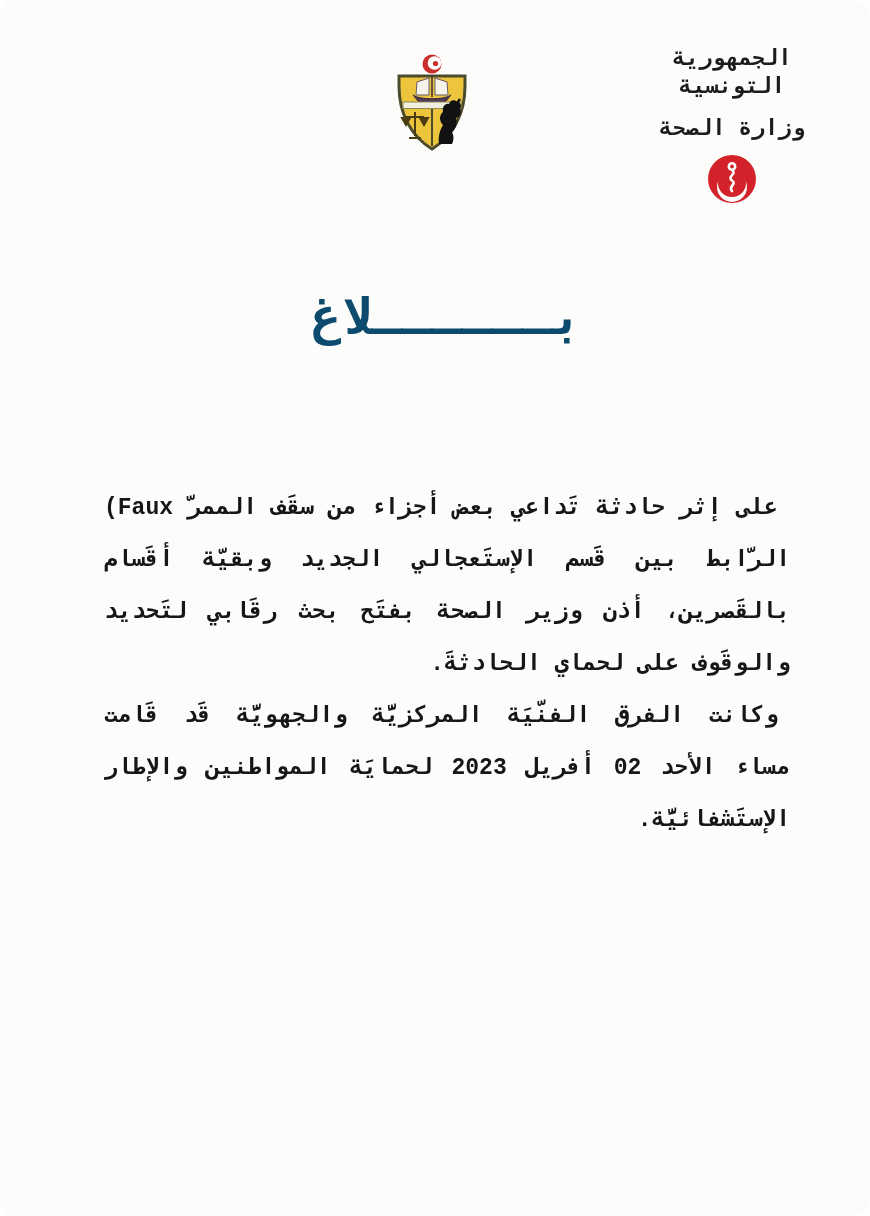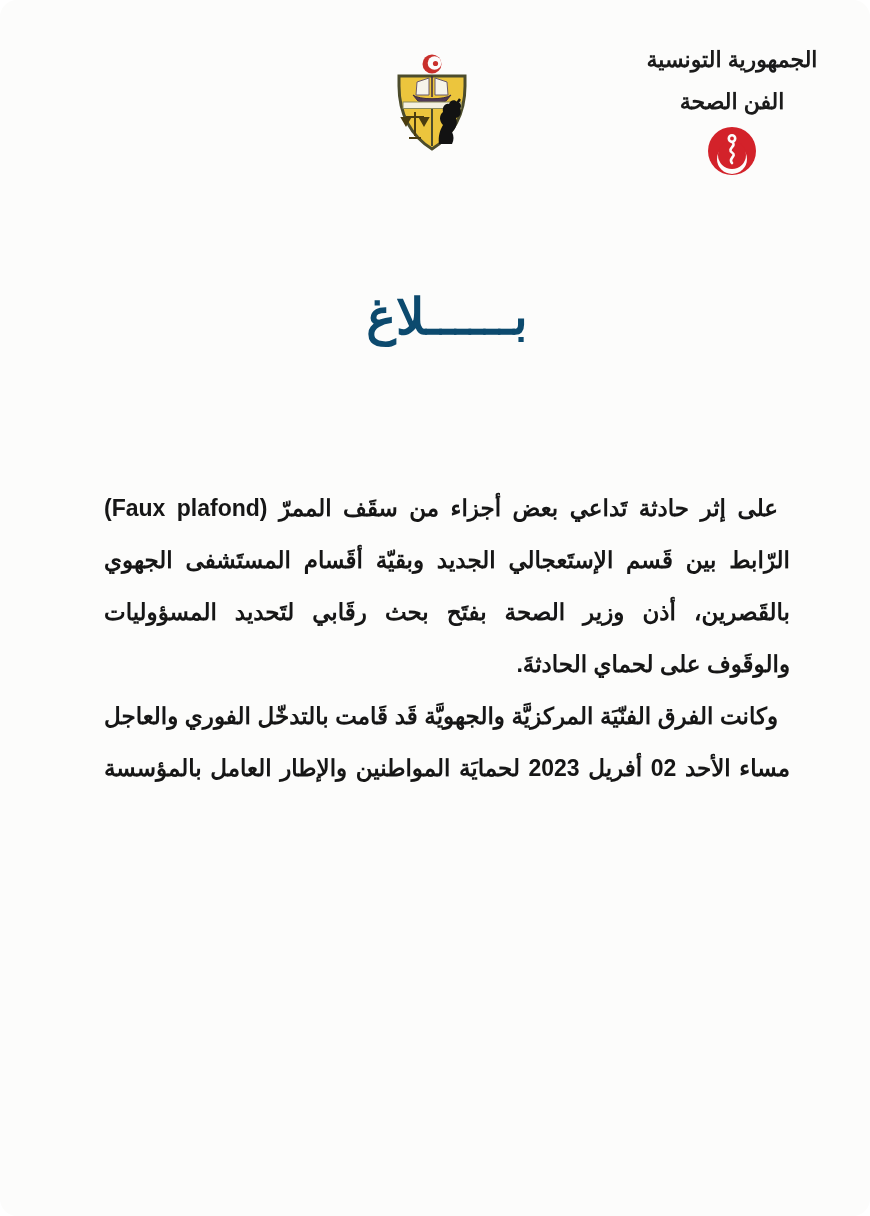--- a/index.html
+++ b/index.html
@@ -5,21 +5,21 @@
   html, body {
     margin: 0;
     padding: 0;
     background: #ffffff;
   }
   .page {
     position: relative;
     width: 870px;
     height: 1216px;
     background: #fcfcfb;
-    font-family: Liberation Sans, sans-serif;
+    font-family: Liberation Mono, monospace;
     color: #1b1b1b;
     overflow: hidden;
     border-radius: 17px;
   }
 
   
   .emblem {
     position: absolute;
     left: 393px;
     top: 52px;
@@ -125,21 +125,21 @@
 
       <g>
         <path d="M58,60 L67,47" stroke="#121212" stroke-width="2.5"></path>
         <path d="M46,92 C45,84 47,78 50,73 C46,69 46,63 50,60 C49,55 52,51 56,52 C57,48 62,47 64,50 C68,50 69,54 67,57 C69,61 67,65 63,66 C65,71 63,77 59,80 C61,84 61,88 59,92 Z" fill="#121212"></path>
       </g>
     </svg>
   </div>
 
   <div class="header">
     <div class="gov-line">الجمهورية التونسية</div>
-    <div class="min-line">الفن الصحة</div>
+    <div class="min-line">وزارة الصحة</div>
     <div class="logo">
       <svg width="52" height="52" viewBox="0 0 52 52">
         <circle cx="26" cy="26" r="24" fill="#d3222a"></circle>
         <circle cx="26" cy="34" r="15" fill="#fcfcfb"></circle>
         <circle cx="26" cy="30" r="14" fill="#d3222a"></circle>
         <g stroke="#fcfcfb" fill="none" stroke-width="2.6" stroke-linecap="round">
           <circle cx="26" cy="13.5" r="3.2"></circle>
           <path d="M26,17 C31.5,20.5 20.5,24 26,27.5 C31.5,31 21.5,33.5 26,38"></path>
         </g>
       </svg>
@@ -151,16 +151,17 @@
   <div class="body-text">
     <div class="para">
       <div class="body-line first">على إثر حادثة تَداعي بعض أجزاء من سقَف الممرّ ‪(Faux plafond)‬</div>
       <div class="body-line">الرّابط بين قَسم الإستَعجالي الجديد وبقيّة أقَسام المستَشفى الجهوي</div>
       <div class="body-line">بالقَصرين، أذن وزير الصحة بفتَح بحث رقَابي لتَحديد المسؤوليات</div>
       <div class="body-line last">والوقَوف على لحماي الحادثةَ.</div>
     </div>
     <div class="para">
       <div class="body-line first">وكانت الفرق الفنّيَة المركزيَّة والجهويَّة قَد قَامت بالتدخّل الفوري والعاجل</div>
       <div class="body-line">مساء الأحد 02 أفريل 2023 لحمايَة المواطنين والإطار العامل بالمؤسسة</div>
+      <div class="body-line last">الإستَشفائيَّة.</div>
     </div>
   </div>
 
 </div>
 
 </body></html>

